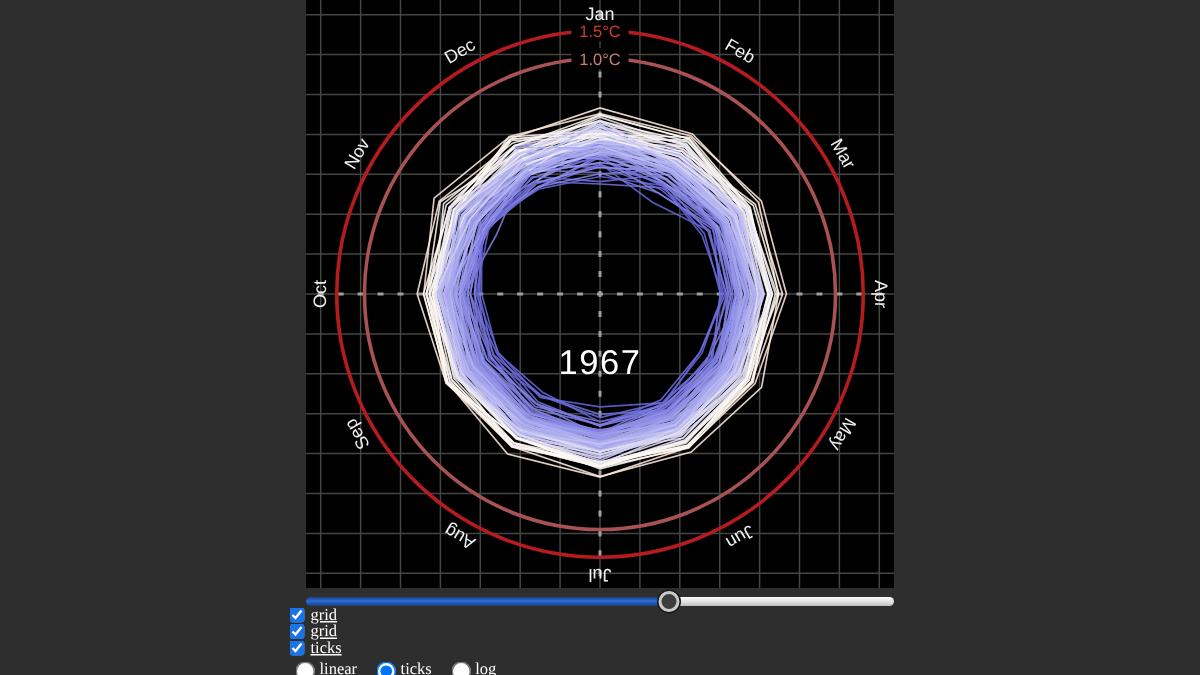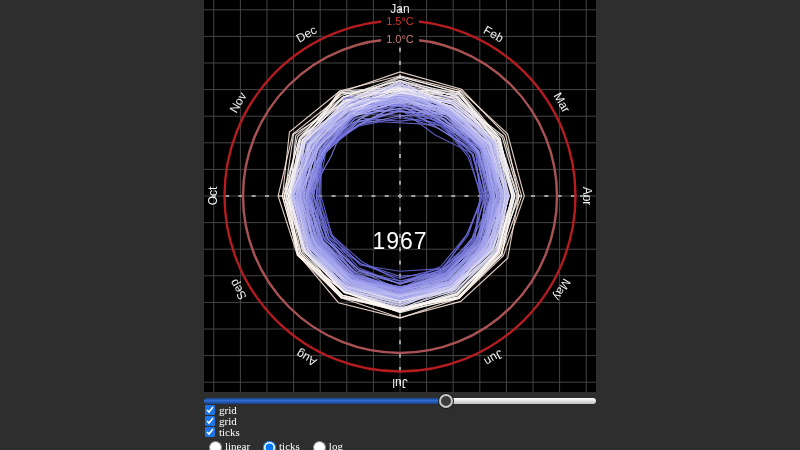--- a/index.html
+++ b/index.html
@@ -24,22 +24,22 @@
   .track.rest{
     right:0;border-radius:0 3px 3px 0;
     background:linear-gradient(#fdfdfd,#dcdcdc 60%,#bdbdbd);
   }
   .thumb{
     position:absolute;top:0;width:14px;height:14px;border-radius:50%;
     background:#3c3c3c;border:2px solid #c9c9c9;box-sizing:border-box;
     box-shadow:0 0 0 1px #1a1a1a;
   }
   .controls{
-    position:absolute;left:204px;top:405px;color:#ffffff;
-    font-family:"Liberation Serif",serif;font-size:11px;
+    position:absolute;left:192px;top:405px;color:#ffffff;
+    font-family:"Liberation Serif",serif;font-size:11px;text-decoration:underline;
   }
   .ctl-row{display:flex;align-items:center;height:10px;margin-bottom:1px}
   .ctl-row input{width:10px;height:10px;margin:0 4px 0 1px;accent-color:#1a73e8}
   .radio-row{display:flex;align-items:flex-start;height:10px;margin-top:1px}
   .radio-row label{display:flex;align-items:center;margin-right:8px}
 </style>
 </head>
 <body>
 
 <div class="canvas-wrap">

